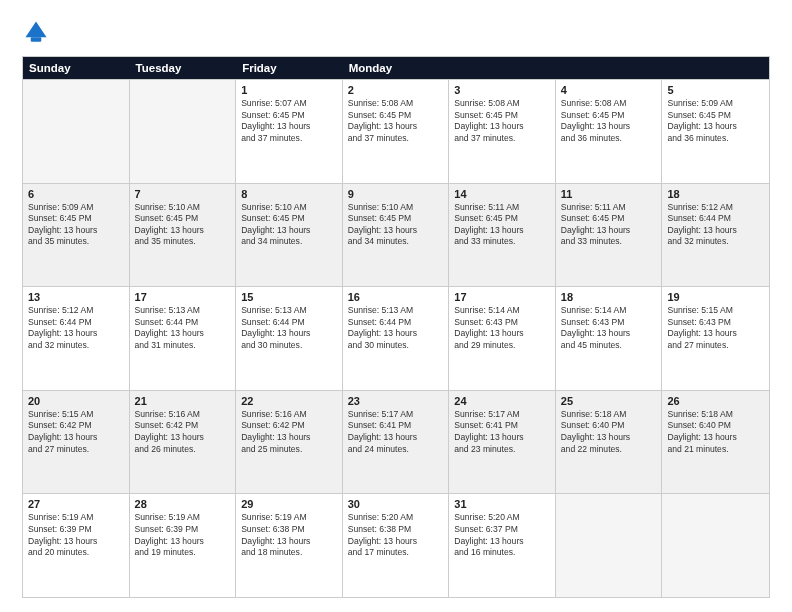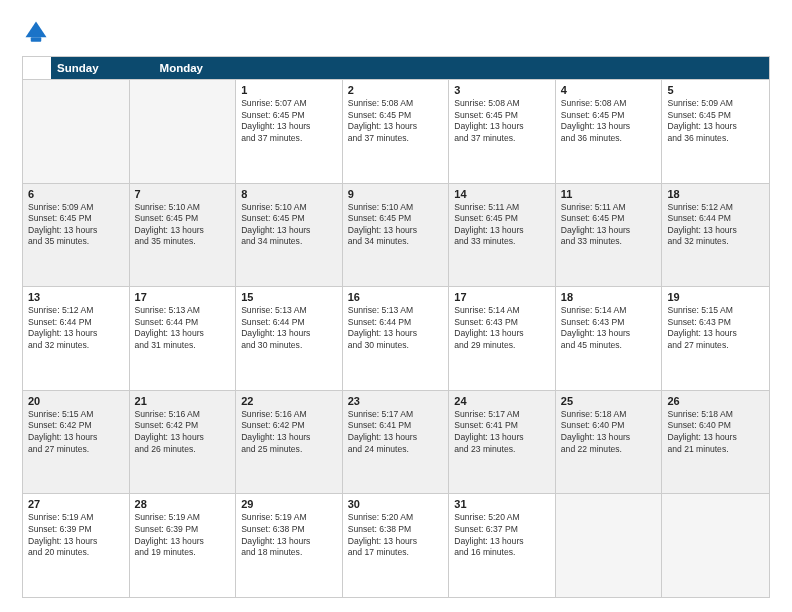--- a/index.html
+++ b/index.html
@@ -55,22 +55,21 @@
     }
     .calendar {
       flex: 1;
       display: flex;
       flex-direction: column;
       border: 1px solid #ccc;
     }
     .cal-header-row {
       display: grid;
       grid-template-columns: repeat(7, 1fr);
-      background: #0c4a6e;
-      margin-left: 28px;
+      background: #0f172a;
     }
     .cal-header-cell {
       color: #fff;
       font-size: 11.5px;
       font-weight: bold;
       padding: 5px 6px;
       text-align: left;
     }
     .cal-body {
       flex: 1;
@@ -125,20 +124,22 @@
     </div>
     <div class="title-block">
       <div class="title-main"></div>
       <div class="title-sub"></div>
     </div>
   </div>
 
   <div class="calendar">
     <div class="cal-header-row">
     <div class="cal-header-cell">Sunday</div>
+        <div class="cal-header-cell">Tuesday</div>
+        <div class="cal-header-cell">Friday</div>
         <div class="cal-header-cell">Monday</div>
       </div>
     <div class="cal-body">
     <div class="cal-week">
           <div class="cal-cell empty"></div>
           <div class="cal-cell empty"></div>
           <div class="cal-cell">
             <span class="day-num">1</span>
             <span class="cell-line">Sunrise: 5:07 AM</span>
             <span class="cell-line">Sunset: 6:45 PM</span>

